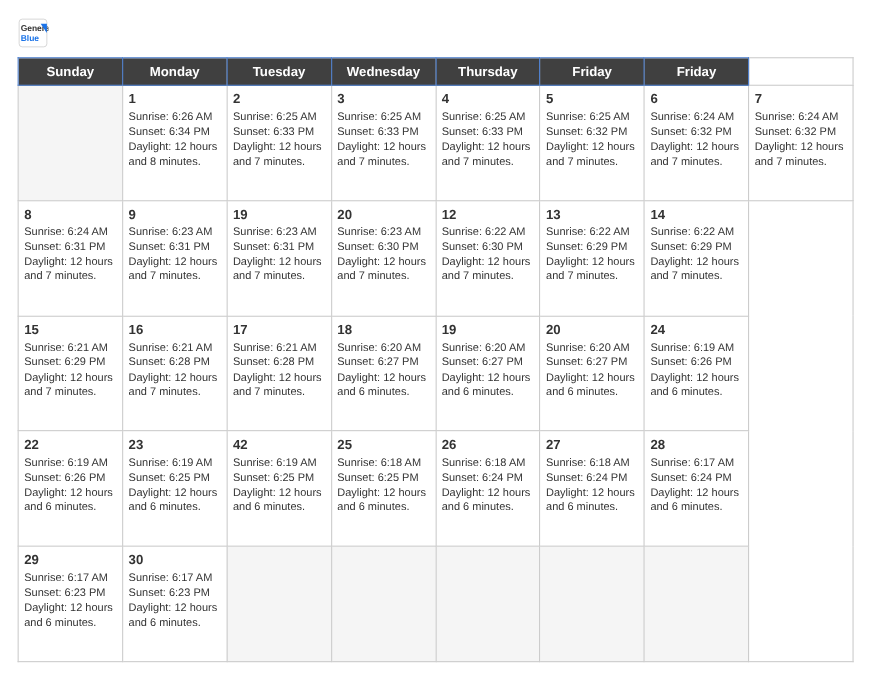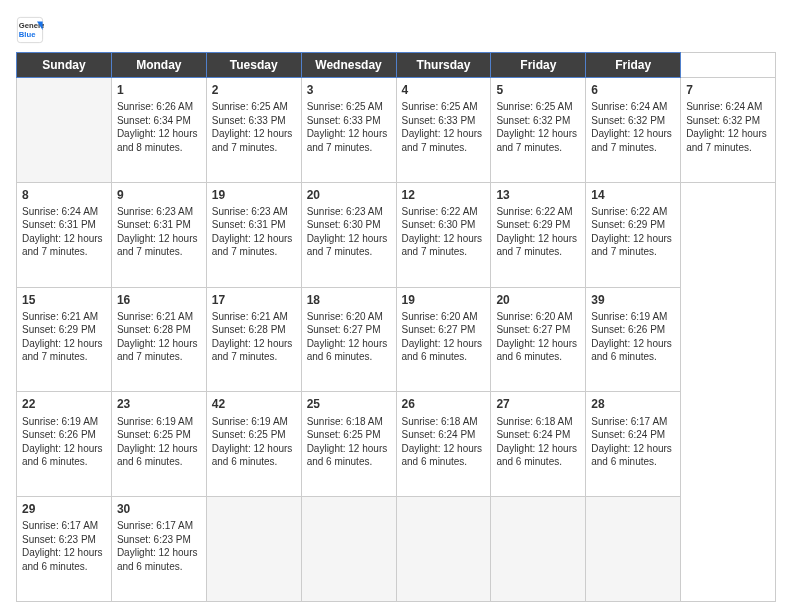--- a/index.html
+++ b/index.html
@@ -134,21 +134,21 @@
           <td><span class="day-num">13</span><span class="day-info">Sunrise: 6:22 AM<br>Sunset: 6:29 PM<br>Daylight: 12 hours and 7 minutes.</span></td>
           <td><span class="day-num">14</span><span class="day-info">Sunrise: 6:22 AM<br>Sunset: 6:29 PM<br>Daylight: 12 hours and 7 minutes.</span></td>
         </tr>
         <tr>
           <td><span class="day-num">15</span><span class="day-info">Sunrise: 6:21 AM<br>Sunset: 6:29 PM<br>Daylight: 12 hours and 7 minutes.</span></td>
           <td><span class="day-num">16</span><span class="day-info">Sunrise: 6:21 AM<br>Sunset: 6:28 PM<br>Daylight: 12 hours and 7 minutes.</span></td>
           <td><span class="day-num">17</span><span class="day-info">Sunrise: 6:21 AM<br>Sunset: 6:28 PM<br>Daylight: 12 hours and 7 minutes.</span></td>
           <td><span class="day-num">18</span><span class="day-info">Sunrise: 6:20 AM<br>Sunset: 6:27 PM<br>Daylight: 12 hours and 6 minutes.</span></td>
           <td><span class="day-num">19</span><span class="day-info">Sunrise: 6:20 AM<br>Sunset: 6:27 PM<br>Daylight: 12 hours and 6 minutes.</span></td>
           <td><span class="day-num">20</span><span class="day-info">Sunrise: 6:20 AM<br>Sunset: 6:27 PM<br>Daylight: 12 hours and 6 minutes.</span></td>
-          <td><span class="day-num">39</span><span class="day-info">Sunrise: 6:19 AM<br>Sunset: 6:26 PM<br>Daylight: 12 hours and 6 minutes.</span></td>
+          <td><span class="day-num">24</span><span class="day-info">Sunrise: 6:19 AM<br>Sunset: 6:26 PM<br>Daylight: 12 hours and 6 minutes.</span></td>
         </tr>
         <tr>
           <td><span class="day-num">22</span><span class="day-info">Sunrise: 6:19 AM<br>Sunset: 6:26 PM<br>Daylight: 12 hours and 6 minutes.</span></td>
           <td><span class="day-num">23</span><span class="day-info">Sunrise: 6:19 AM<br>Sunset: 6:25 PM<br>Daylight: 12 hours and 6 minutes.</span></td>
           <td><span class="day-num">42</span><span class="day-info">Sunrise: 6:19 AM<br>Sunset: 6:25 PM<br>Daylight: 12 hours and 6 minutes.</span></td>
           <td><span class="day-num">25</span><span class="day-info">Sunrise: 6:18 AM<br>Sunset: 6:25 PM<br>Daylight: 12 hours and 6 minutes.</span></td>
           <td><span class="day-num">26</span><span class="day-info">Sunrise: 6:18 AM<br>Sunset: 6:24 PM<br>Daylight: 12 hours and 6 minutes.</span></td>
           <td><span class="day-num">27</span><span class="day-info">Sunrise: 6:18 AM<br>Sunset: 6:24 PM<br>Daylight: 12 hours and 6 minutes.</span></td>
           <td><span class="day-num">28</span><span class="day-info">Sunrise: 6:17 AM<br>Sunset: 6:24 PM<br>Daylight: 12 hours and 6 minutes.</span></td>
         </tr>

